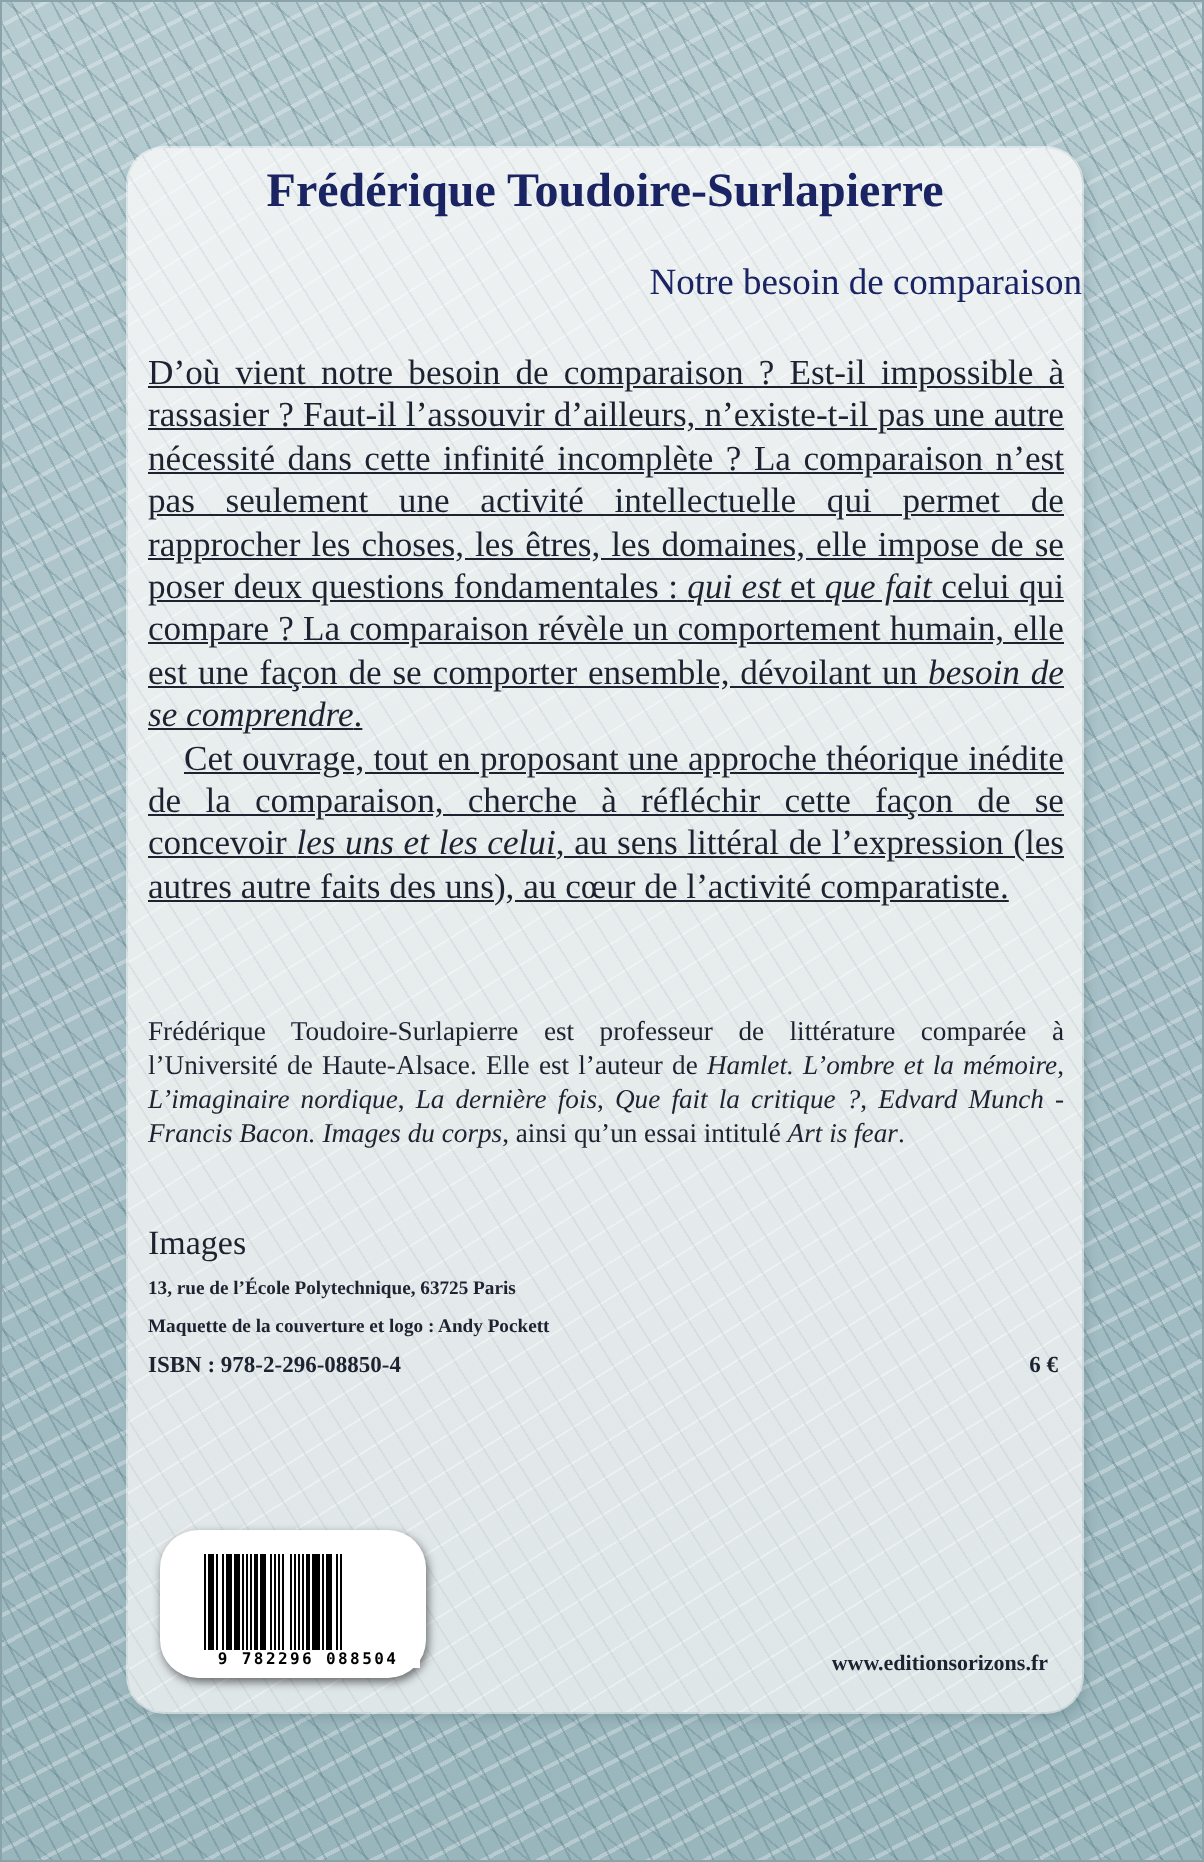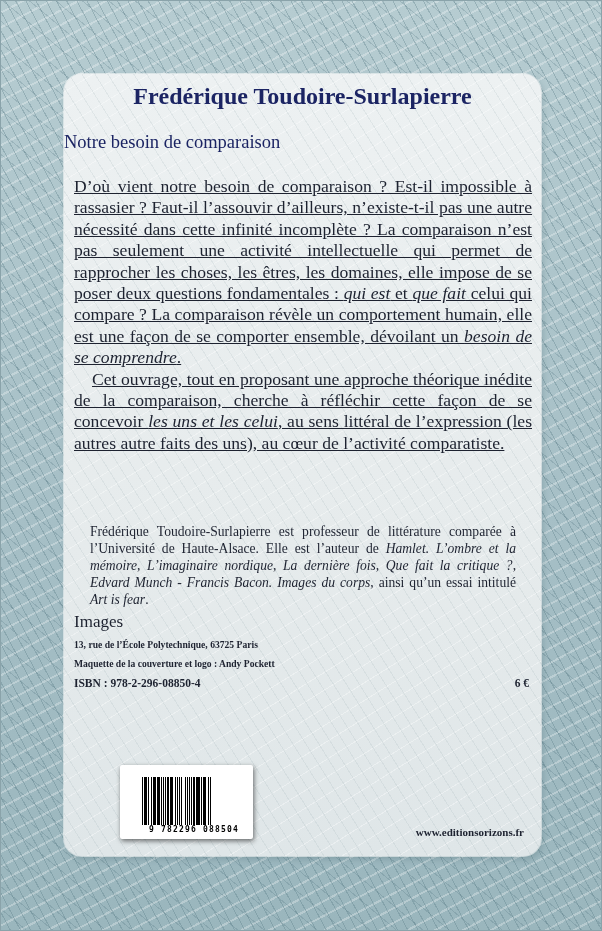--- a/index.html
+++ b/index.html
@@ -49,21 +49,21 @@
       font-size: 24px;
       font-weight: bold;
       color: #1b2463;
       letter-spacing: 0px;
     }
     .subtitle {
       position: absolute;
       left: 0;
       right: 0;
       top: 58px;
-      text-align: left;
+      text-align: right;
       font-family: "Liberation Serif", "DejaVu Serif", serif;
       font-size: 18.5px;
       color: #1b2463;
     }
     .body-text {
       position: absolute;
       left: 10px;
       width: 458px;
       top: 102px;
       font-family: "Liberation Serif", "DejaVu Serif", serif;
@@ -83,21 +83,21 @@
       position: absolute;
       left: 10px;
       width: 458px;
       top: 433px;
       font-family: "Liberation Serif", "DejaVu Serif", serif;
       font-size: 13.6px;
       line-height: 17px;
       color: #1d2230;
       text-align: justify;
     }
-    .bio p { margin: 16px; }
+    .bio p { margin: 0; }
     .publisher {
       position: absolute;
       left: 10px;
       top: 538px;
       font-family: "Liberation Serif", "DejaVu Serif", serif;
       font-size: 17px;
       color: #1d2230;
     }
     .address {
       position: absolute;
@@ -135,23 +135,22 @@
       font-weight: bold;
       color: #1d2230;
     }
     .barcode-box {
       position: absolute;
       left: 16px;
       top: 691px;
       width: 133px;
       height: 74px;
       background: #ffffff;
-      border-radius: 2px;
+      border-radius: 19px;
       box-shadow: 1px 2px 5px rgba(0,0,0,0.55);
-      margin-left: 40px;
     }
     .barcode-bars {
       position: absolute;
       left: 22px;
       top: 12px;
       width: 106px;
       height: 53px;
       display: flex;
       align-items: stretch;
     }

